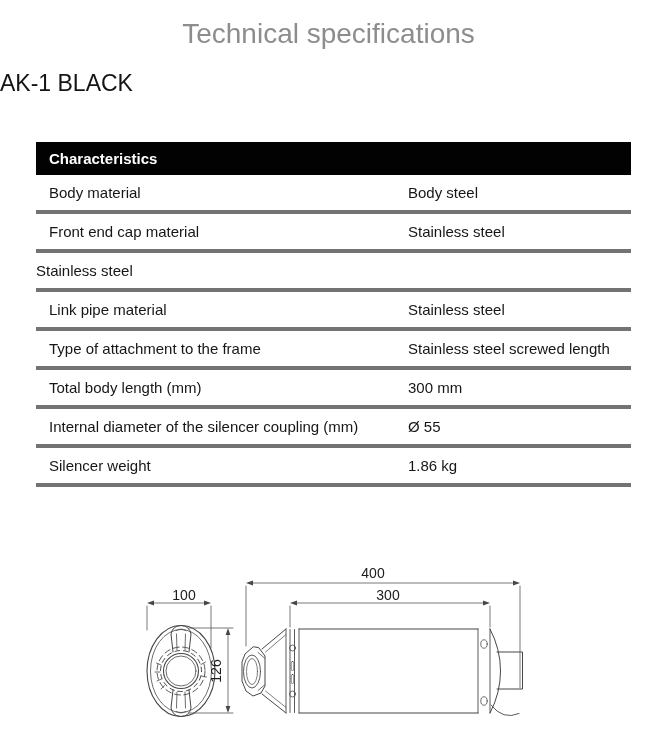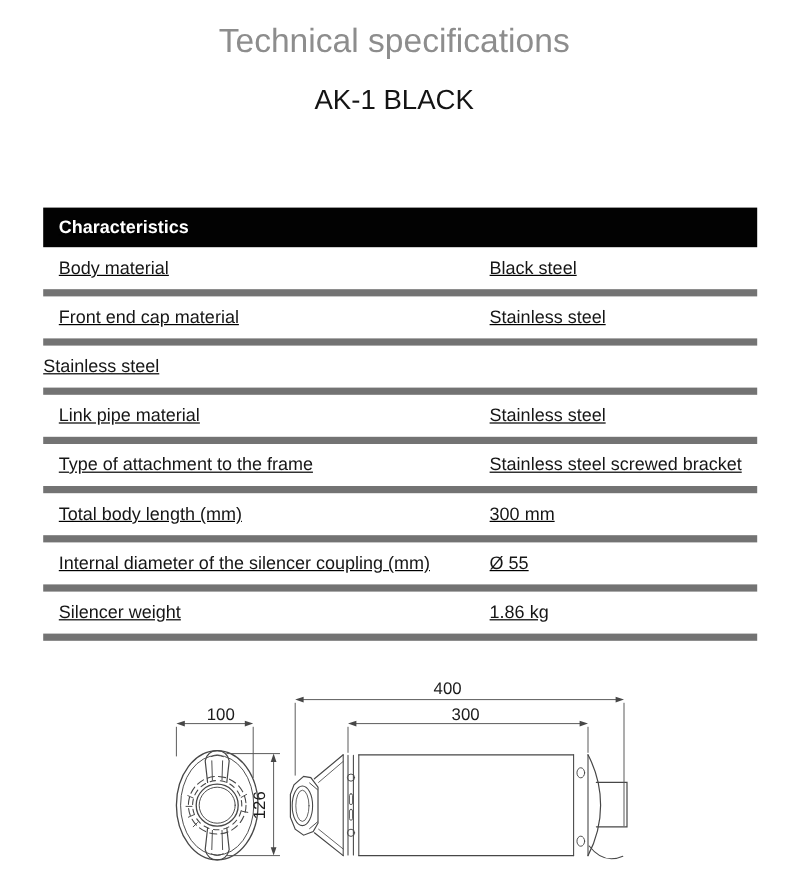--- a/index.html
+++ b/index.html
@@ -15,48 +15,47 @@
     position: absolute;
     top: 18px; left: 0; right: 0;
     text-align: center;
     font-size: 28px;
     color: #8d8d8d;
     font-weight: 400;
   }
   .product-name {
     position: absolute;
     top: 70px; left: 0; right: 0;
-    text-align: center;
+    text-align: left;
     font-size: 23px;
     color: #141414;
     font-weight: 400;
   }
   .spec-table {
     position: absolute;
     left: 36px;
-    top: 173px;
+    top: 142px;
     width: 595px;
-    text-decoration: underline;
   }
   .table-header {
     height: 33px;
     background: #020202;
     color: #ffffff;
     font-weight: 700;
     font-size: 15px;
     display: flex;
     align-items: center;
     padding-left: 13px;
     box-sizing: border-box;
   }
   .spec-row {
     display: flex;
     align-items: center;
     height: 35px;
-    border-bottom: 6px solid #737373;
+    border-bottom: 4px solid #737373;
     font-size: 15px;
     color: #161616;
   }
   .spec-label {
     flex: 0 0 359px;
     padding-left: 13px;
     white-space: nowrap;
     overflow: hidden;
   }
   .spec-value {
@@ -83,36 +82,36 @@
 <div class="screen">
 
   <div class="page-title">Technical specifications</div>
   <div class="product-name">AK-1 BLACK</div>
 
   <div class="spec-table">
     <div class="table-header">Characteristics</div>
 
     <div class="spec-row">
       <div class="spec-label">Body material</div>
-      <div class="spec-value">Black steel</div>
+      <div class="spec-value">Body steel</div>
     </div>
     <div class="spec-row">
       <div class="spec-label">Front end cap material</div>
       <div class="spec-value">Stainless steel</div>
     </div>
     <div class="spec-row">
       <div class="spec-value">Stainless steel</div>
     </div>
     <div class="spec-row">
       <div class="spec-label">Link pipe material</div>
       <div class="spec-value">Stainless steel</div>
     </div>
     <div class="spec-row">
       <div class="spec-label">Type of attachment to the frame</div>
-      <div class="spec-value">Stainless steel screwed bracket</div>
+      <div class="spec-value">Stainless steel screwed length</div>
     </div>
     <div class="spec-row">
       <div class="spec-label">Total body length (mm)</div>
       <div class="spec-value">300 mm</div>
     </div>
     <div class="spec-row">
       <div class="spec-label">Internal diameter of the silencer coupling (mm)</div>
       <div class="spec-value">Ø 55</div>
     </div>
     <div class="spec-row">

